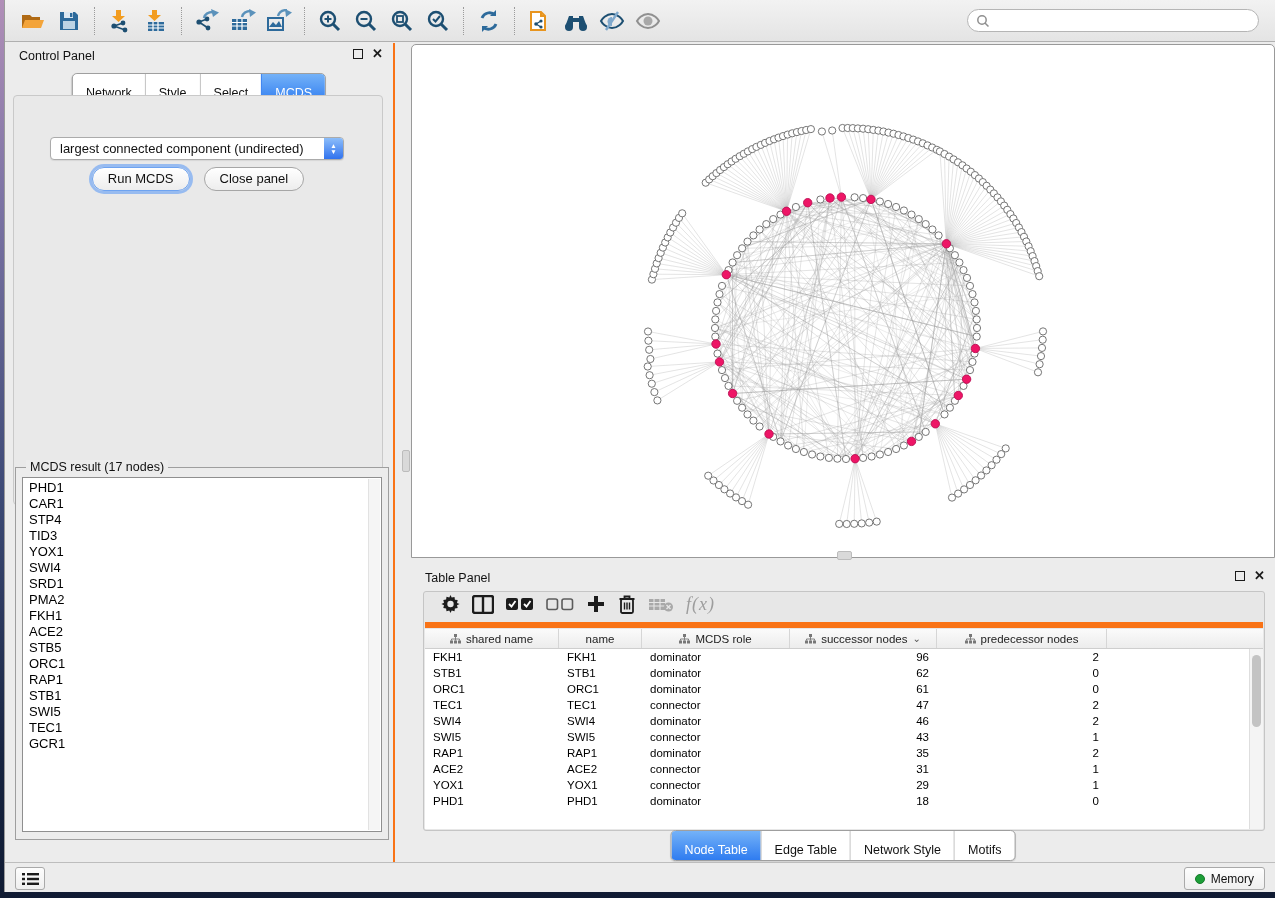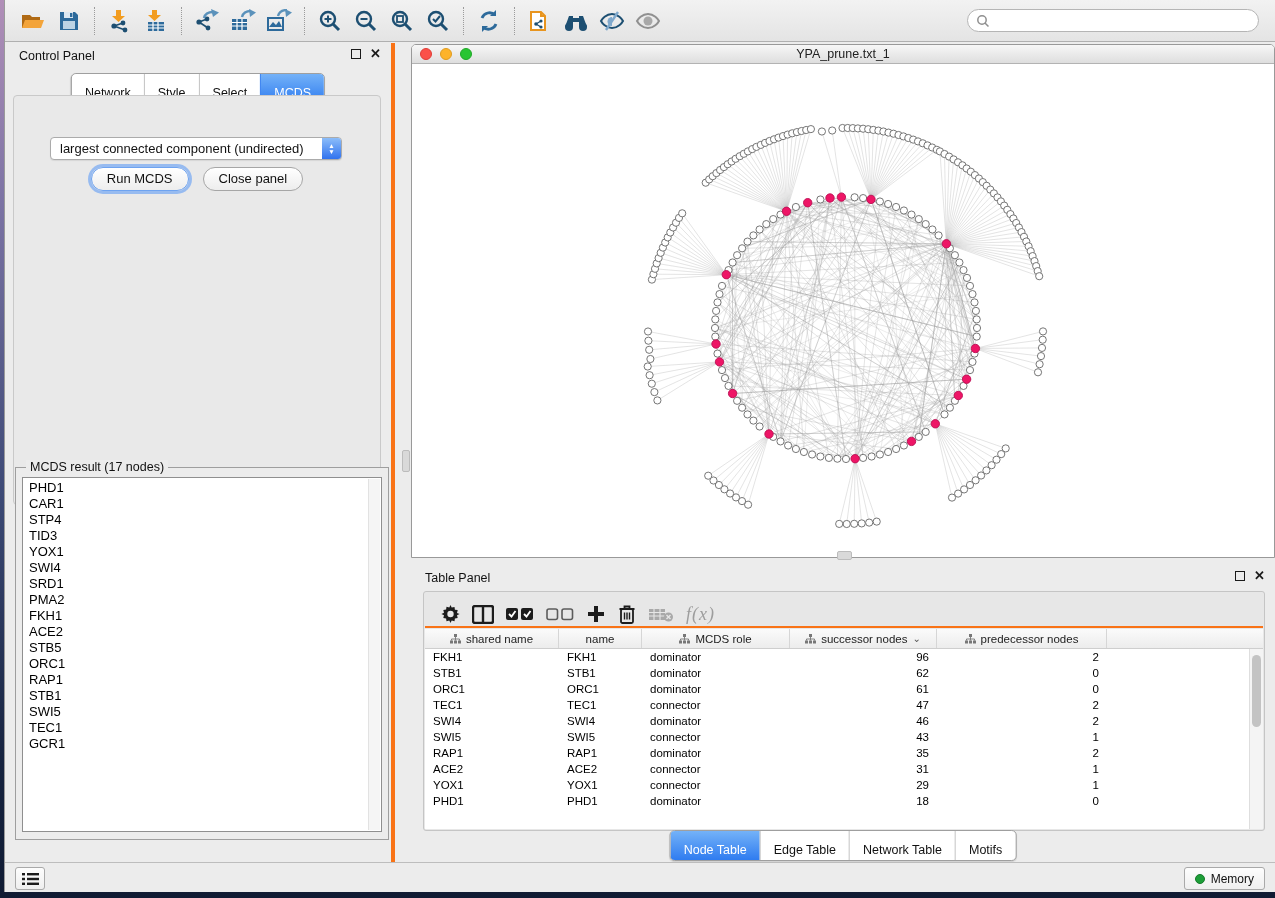--- a/index.html
+++ b/index.html
@@ -24,21 +24,21 @@
   .tsep { width:1px; height:28px; border-left:1px dotted #9b9b9b; margin:0 7px; }
   .searchbox {
     margin-left:auto; margin-right:6px; width:292px; height:23px;
     background:#fff; border:1px solid #b5b5b5; border-radius:12px;
     display:flex; align-items:center; padding:0 8px; gap:5px;
   }
   .searchbox input { border:none; outline:none; flex:1; font-size:12px; font-family:"Liberation Sans",sans-serif; background:transparent; }
   
   .control-panel {
     position:absolute; left:0; top:43px; width:390px; height:819px;
-    background:#ececec; border-right:4px solid #f97316;
+    background:#ececec; border-right:2px solid #f97316;
   }
   .cp-header { position:absolute; left:0; right:0; top:0; height:27px; }
   .panel-title { position:absolute; left:14px; top:6px; font-size:12.5px; color:#111; }
   .win-icons { position:absolute; right:10px; top:6px; display:flex; gap:9px; align-items:center; }
   .float-ic { width:10px; height:10px; border:1.6px solid #1a1a1a; background:transparent; }
   .close-ic { font-size:13px; font-weight:700; color:#1a1a1a; line-height:10px; }
   .segwrap { display:flex; background:#fff; border:1px solid #9f9f9f; border-radius:5px; overflow:hidden; box-shadow:0 1px 1px rgba(0,0,0,.12); }
   .seg { padding:12px 13px 3px; font-size:12.5px; color:#111; border-left:1px solid #c3c3c3; white-space:nowrap; }
   .seg:first-child { border-left:none; }
   .seg.sel { background:linear-gradient(#74b2f8,#2f7cf0); color:#fff; border-left-color:#2f7cf0;text-align:right; }
@@ -94,21 +94,21 @@
   .tl-green { background:#28c532; border:1px solid #1fa727; }
   .net-title { position:absolute; left:0; right:0; top:2px; text-align:center; font-size:12.5px; color:#222; }
   .net-canvas { position:absolute; left:0; right:0; top:20px; bottom:0; }
   
   .table-panel { position:absolute; left:406px; top:565px; right:0; height:293px; background:#ececec; }
   .tp-header { position:absolute; left:0; right:0; top:0; height:24px; }
   .tp-body {
     position:absolute; left:12px; right:10px; top:26px; height:240px;
     background:#e7e7e7; border:1px solid #c5c5c5; border-radius:3px;
   }
-  .tp-toolbar { position:absolute; left:1px; right:1px; top:0; height:36px; display:flex; align-items:flex-end; gap:12px; padding:0 16px; border-bottom:2px solid #f97316; }
+  .tp-toolbar { position:absolute; left:1px; right:1px; top:0; height:36px; display:flex; align-items:flex-start; gap:12px; padding:0 16px; border-bottom:6px solid #f97316; }
   .tp-ic { display:flex; align-items:center; justify-content:center; height:24px; }
   .fx { font-family:"Liberation Serif", serif; font-style:italic; font-size:18px; color:#9d9d9d; letter-spacing:1px; }
   .tp-table { position:absolute; left:1px; right:1px; top:37px; bottom:1px; background:#fff; overflow:hidden; }
   .thead { display:flex; height:20px; background:linear-gradient(#fbfbfb,#ececec); border-bottom:1px solid #cecece; }
   .th { display:flex; align-items:center; justify-content:center; gap:5px; border-right:1px solid #d6d6d6; font-size:11.5px; color:#222; overflow:hidden; }
   .tr { display:flex; height:16px; align-items:center; }
   .td { font-size:11.5px; color:#000; padding:0 8px; white-space:nowrap; overflow:hidden; }
   .td.num { text-align:right; }
   .tbl-scroll { position:absolute; right:0; top:20px; bottom:0; width:14px; background:#f4f4f4; border-left:1px solid #dedede; }
   .tbl-thumb { position:absolute; left:2px; right:2px; top:6px; height:72px; background:#c3c3c3; border-radius:6px; }
@@ -321,28 +321,20 @@
             <div class="mcds-item">GCR1</div>
           </div>
         <div class="mcds-track"></div>
       </div>
     </div>
   </div>
 
   <div class="vsplit-handle"></div>
 
   <div class="net-window">
-    <div class="net-titlebar">
-      <div class="tlights">
-        <div class="tlight tl-red"></div>
-        <div class="tlight tl-yellow"></div>
-        <div class="tlight tl-green"></div>
-      </div>
-      <div class="net-title">YPA_prune.txt_1</div>
-    </div>
     <div class="net-canvas">
       <svg id="netsvg" width="867" height="494" viewBox="0 0 867 494">
           <g>
             <line x1="314.3" y1="209.7" x2="564.7" y2="254.4" stroke="#9a9a9a" stroke-width="0.7" opacity="0.38"></line>
             <line x1="314.3" y1="209.7" x2="564.7" y2="271.6" stroke="#9a9a9a" stroke-width="0.7" opacity="0.38"></line>
             <line x1="314.3" y1="209.7" x2="537.9" y2="342.7" stroke="#9a9a9a" stroke-width="0.7" opacity="0.38"></line>
             <line x1="314.3" y1="209.7" x2="551.5" y2="320.9" stroke="#9a9a9a" stroke-width="0.7" opacity="0.38"></line>
             <line x1="314.3" y1="209.7" x2="368.5" y2="376.4" stroke="#9a9a9a" stroke-width="0.7" opacity="0.38"></line>
             <line x1="314.3" y1="209.7" x2="564.7" y2="271.6" stroke="#9a9a9a" stroke-width="0.7" opacity="0.38"></line>
             <line x1="314.3" y1="209.7" x2="316.5" y2="205.1" stroke="#9a9a9a" stroke-width="0.7" opacity="0.38"></line>
@@ -1171,21 +1163,21 @@
             </div>
           </div>
         <div class="tbl-scroll">
             <div class="tbl-thumb"></div>
           </div>
       </div>
     </div>
     <div class="segwrap tp-tabs">
         <div class="seg sel">Node Table</div>
         <div class="seg">Edge Table</div>
-        <div class="seg">Network Table</div>
+        <div class="seg">Network Style</div>
         <div class="seg">Motifs</div>
       </div>
   </div>
 
   <div class="status-bar">
     <div class="list-btn">
       <svg width="17" height="14" viewBox="0 0 17 14">
           <rect x="0" y="1" width="3" height="2.4" fill="#1c1c1c"></rect>
           <rect x="5" y="1" width="12" height="2.4" fill="#1c1c1c"></rect>
           <rect x="0" y="5.8" width="3" height="2.4" fill="#1c1c1c"></rect>

